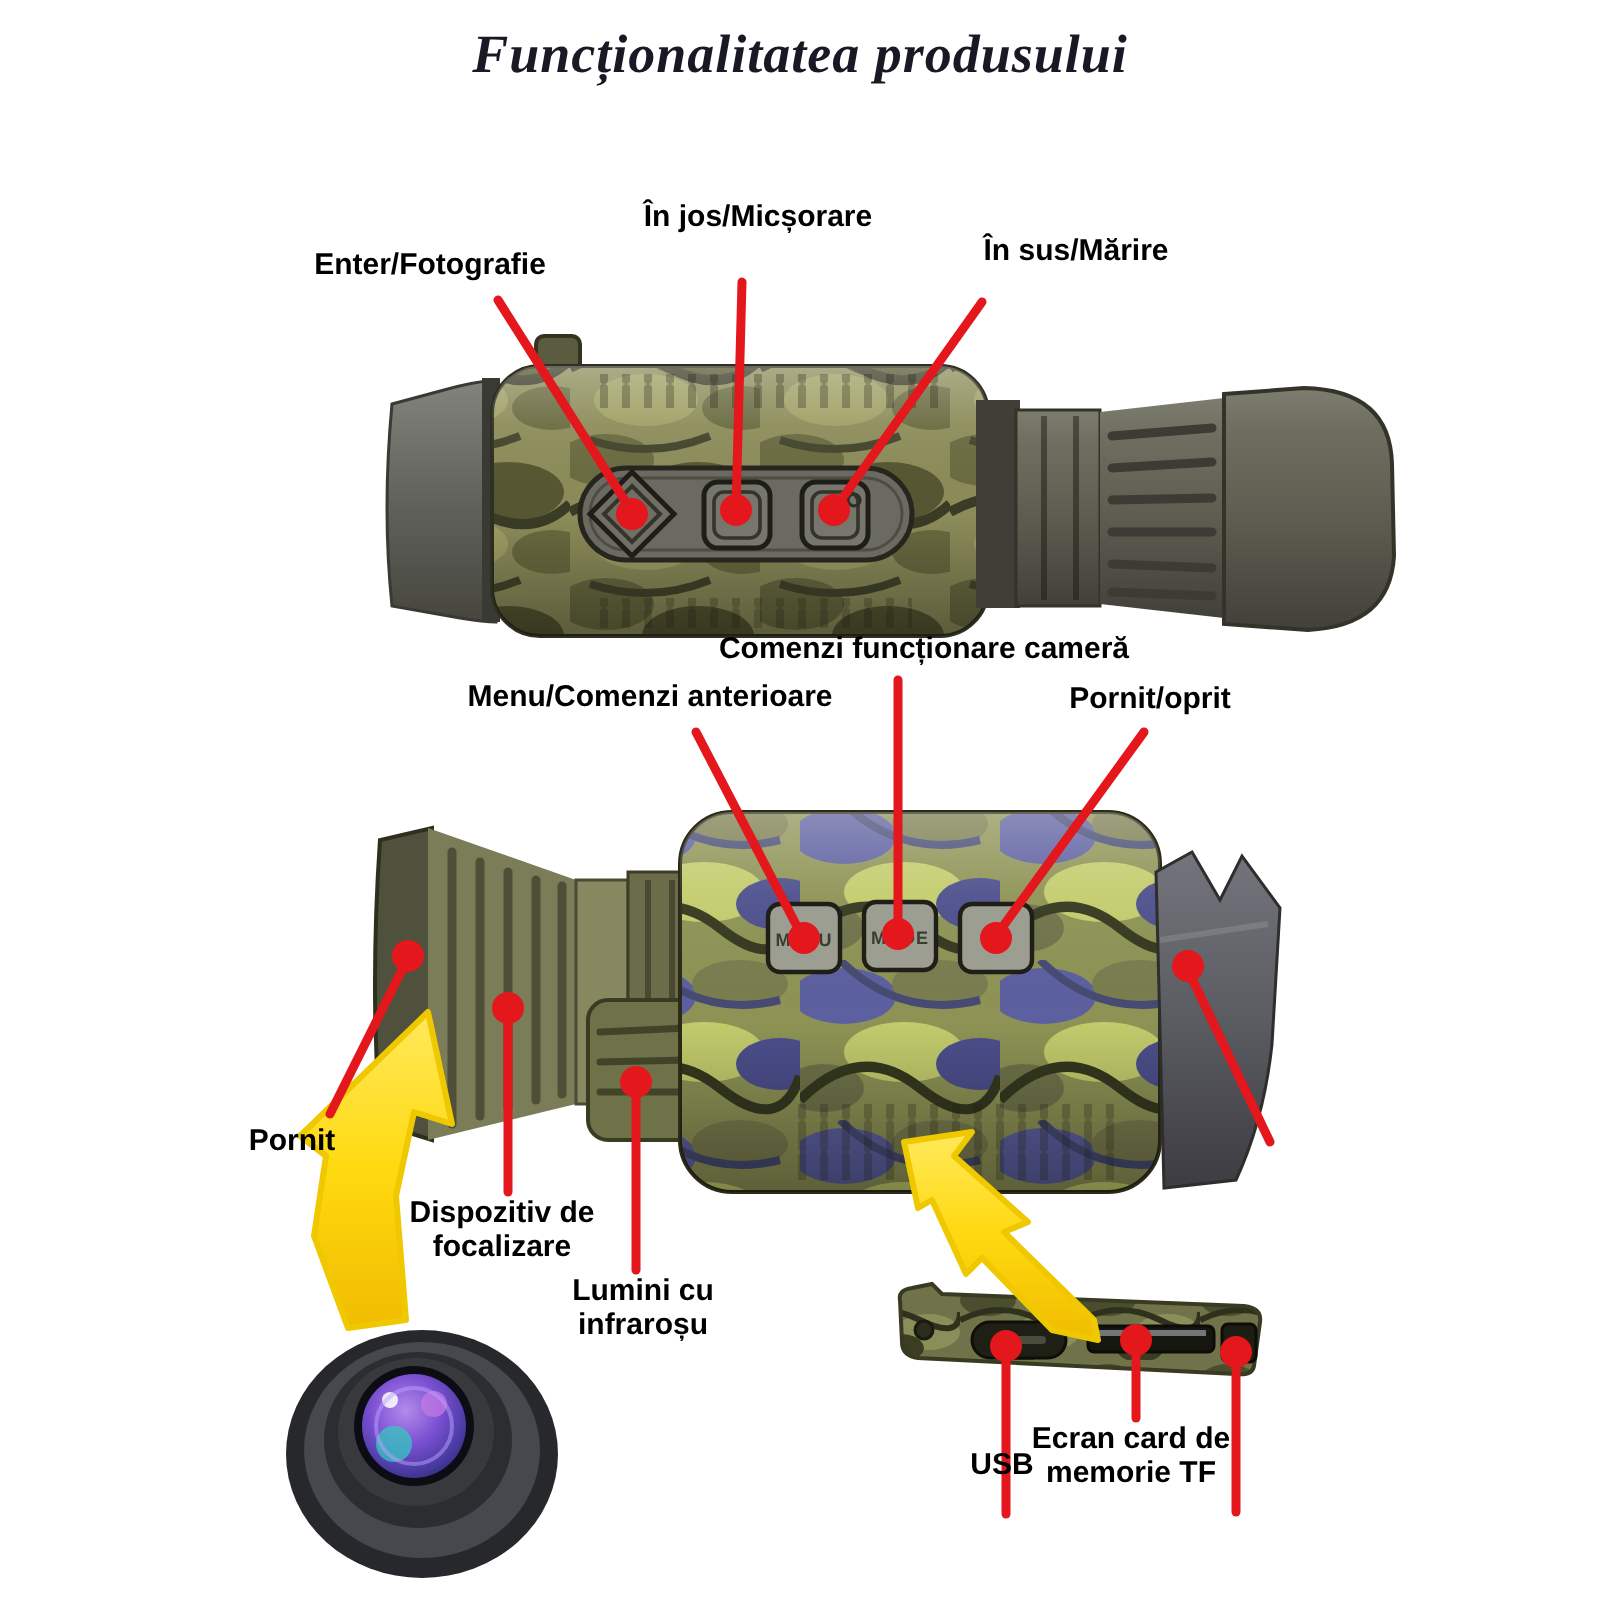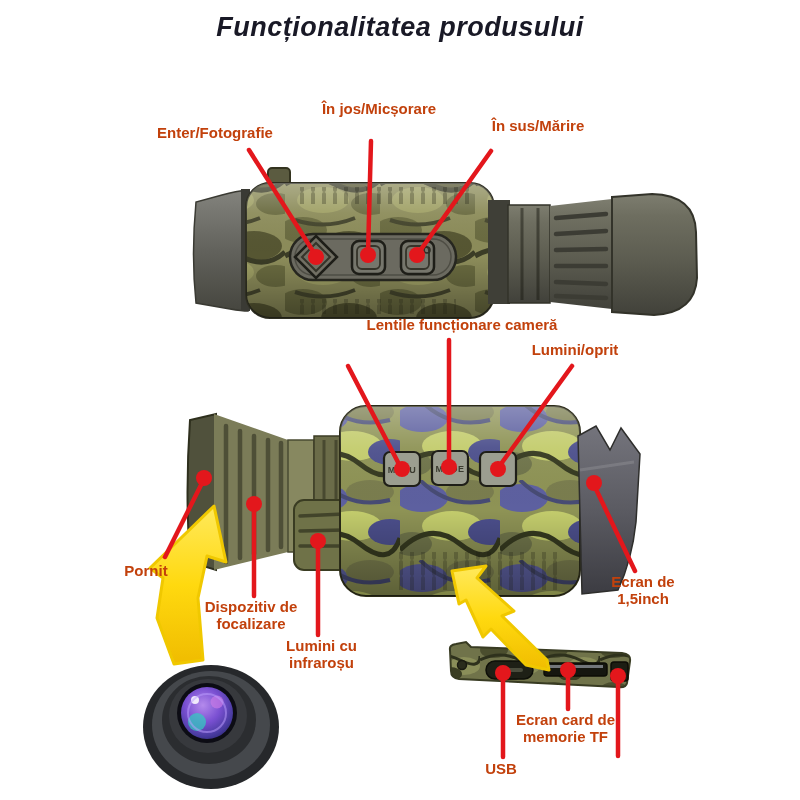--- a/index.html
+++ b/index.html
@@ -1,44 +1,44 @@
 <!DOCTYPE html>
 <html><head>
 <meta charset="utf-8">
 <style>
   html,body{margin:0;padding:0;background:#fff;}
   .container{position:relative;width:800px;height:800px;background:#ffffff;overflow:hidden;
              font-family:"Liberation Sans",sans-serif;}
   .title{position:absolute;left:0;top:12px;width:800px;margin:0;text-align:center;
-         font-family:Liberation Sans, sans-serif;
+         font-family:Liberation Serif, serif;
          font-style:italic;font-weight:bold;font-size:27px;color:#191926;letter-spacing:.5px;z-index:3;}
   svg.canvas{position:absolute;left:0;top:0;z-index:1;}
-  .label{position:absolute;font-weight:bold;font-size:15px;line-height:1.12;color:#c2410c;
+  .label{position:absolute;font-weight:bold;font-size:15px;line-height:1.12;color:#000000;
          text-align:center;z-index:2;}
   .nowrap{white-space:nowrap;transform:translateX(-50%);}
   .btnText{font-family:"Liberation Sans",sans-serif;font-size:9px;font-weight:bold;
            fill:#3b3c30;letter-spacing:.5px;}
 </style>
 </head>
 <body>
 
 <div class="container">
 
   <h1 class="title">Funcționalitatea produsului</h1>
 
   <div class="label nowrap" style="left:215px;top:125px">Enter/Fotografie</div>
   <div class="label nowrap" style="left:379px;top:101px">În jos/Micșorare</div>
   <div class="label nowrap" style="left:538px;top:118px">În sus/Mărire</div>
-  <div class="label nowrap" style="left:462px;top:317px">Lentile funcționare cameră</div>
-  <div class="label nowrap" style="left:575px;top:342px">Lumini/oprit</div>
+  <div class="label nowrap" style="left:462px;top:317px">Comenzi funcționare cameră</div>
+  <div class="label nowrap" style="left:325px;top:341px">Menu/Comenzi anterioare</div>
+  <div class="label nowrap" style="left:575px;top:342px">Pornit/oprit</div>
   <div class="label nowrap" style="left:146px;top:563px">Pornit</div>
   <div class="label" style="left:195px;top:599px;width:112px">Dispozitiv de focalizare</div>
   <div class="label" style="left:274px;top:638px;width:95px">Lumini cu infraroșu</div>
-  <div class="label" style="left:599px;top:574px;width:88px">Ecran de 1,5inch</div>
-  <div class="label nowrap" style="left:501px;top:761px">USB</div>
+  <div class="label nowrap" style="left:501px;top:725px">USB</div>
   <div class="label" style="left:513px;top:712px;width:105px">Ecran card de memorie TF</div>
 
   <svg class="canvas" width="800" height="800" viewBox="0 0 800 800">
     <defs>
       <pattern id="camoA" width="95" height="72" patternUnits="userSpaceOnUse">
         <rect width="95" height="72" fill="#8c8c5a"></rect>
         <ellipse cx="18" cy="14" rx="24" ry="13" fill="#6a6b40"></ellipse>
         <ellipse cx="64" cy="30" rx="28" ry="15" fill="#565632"></ellipse>
         <ellipse cx="38" cy="56" rx="26" ry="13" fill="#9fa065"></ellipse>
         <ellipse cx="86" cy="60" rx="20" ry="11" fill="#6a6b40"></ellipse>

